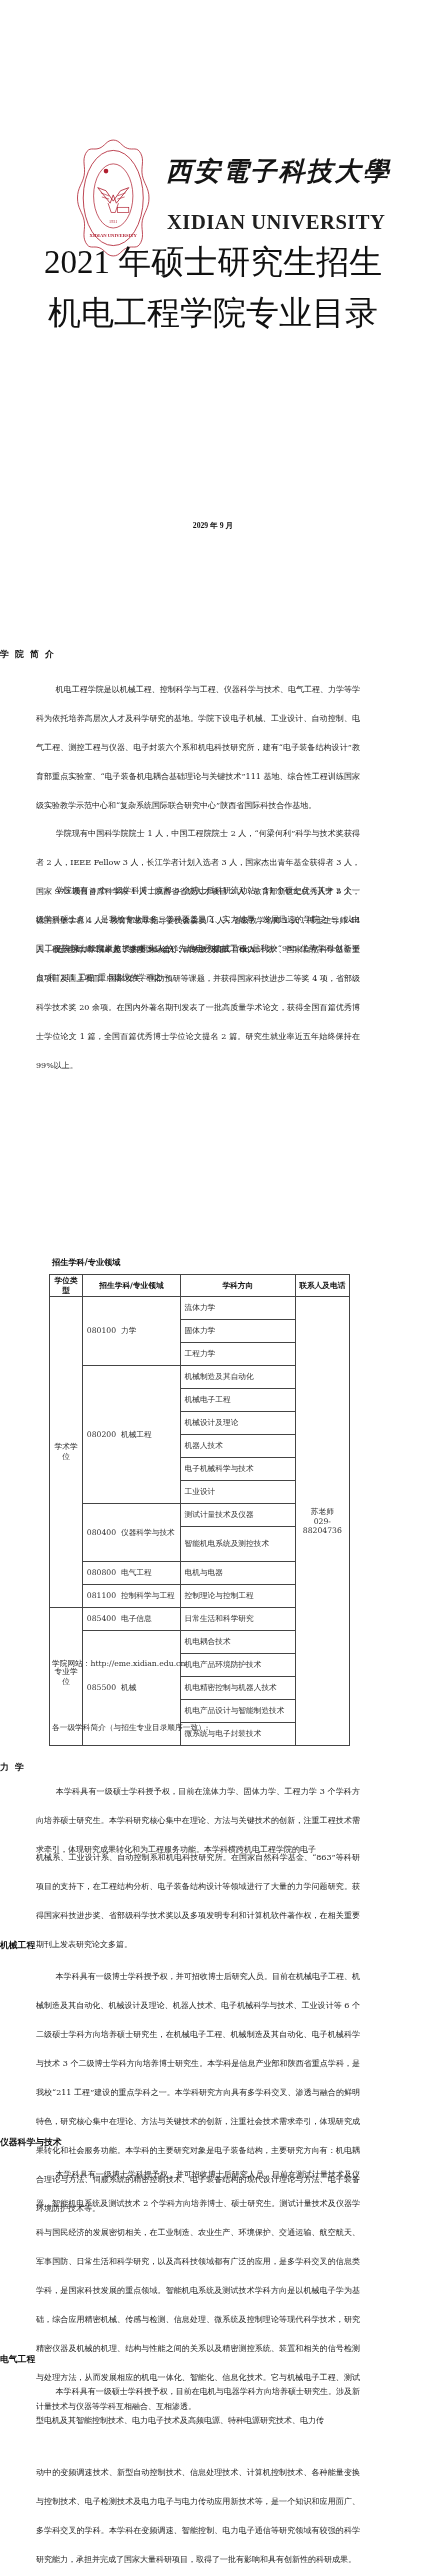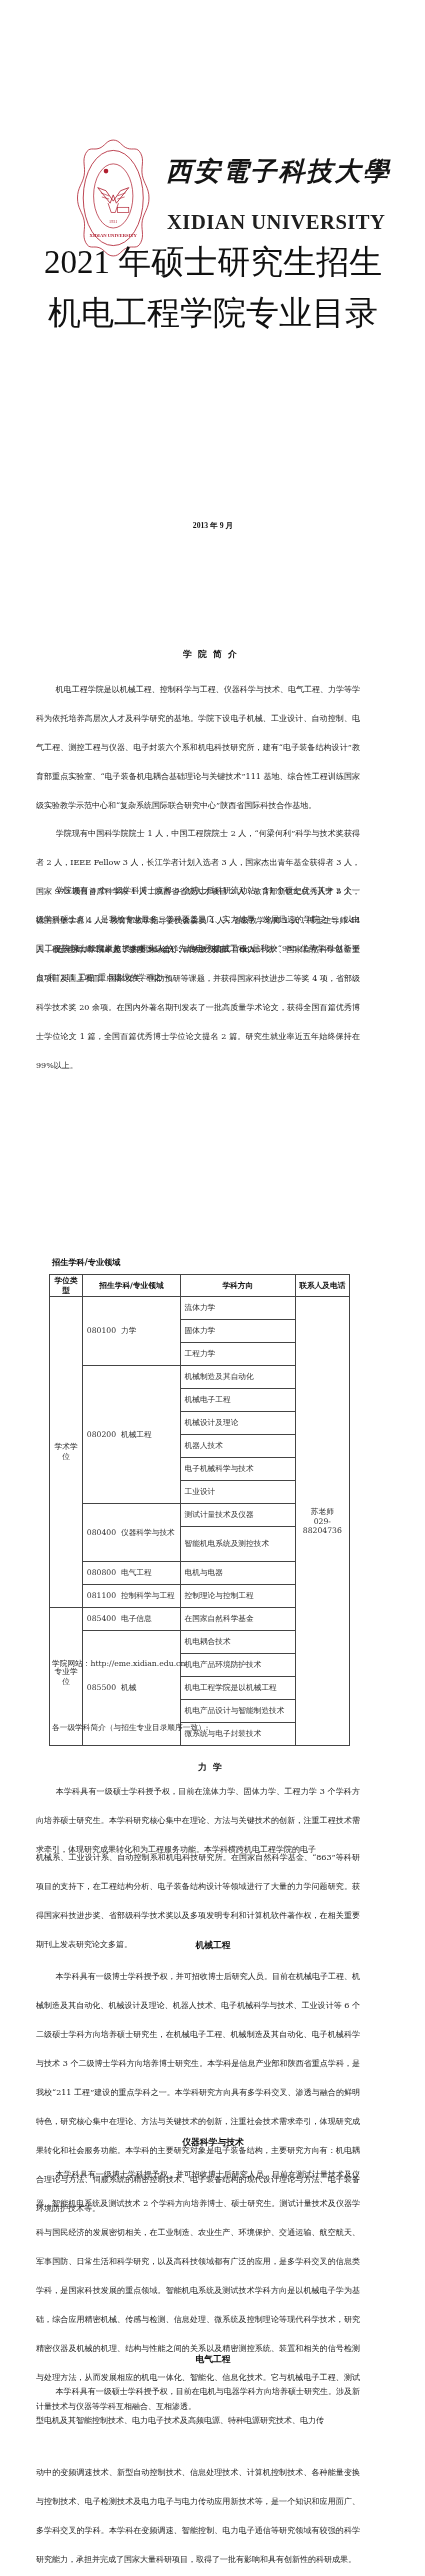--- a/index.html
+++ b/index.html
@@ -35,21 +35,21 @@
     font-size: 33px; line-height: 41px; color: #111;
   }
   .cover-date {
     left: 0; width: 426px; top: 521px; text-align: center;
     font-family: "Liberation Serif", serif;
     font-size: 7.7px; font-weight: bold;
   }
 
   
   .section-title {
-    left: 0; width: 426px; text-align: center;
+    left: 0; width: 426px; text-align: left;
     font-family: "DejaVu Sans", sans-serif;
     font-weight: bold; font-size: 8.8px;
   }
   .section-title.spaced { letter-spacing: 6.2px; }
   .para {
     left: 36px; width: 324px;
     font-family: "DejaVu Serif", "Liberation Serif", serif;
     font-size: 8px; line-height: 29px;
     text-align: justify; color: #222;
   }
@@ -100,21 +100,21 @@
       <text x="0" y="48" font-size="8" fill="#b01e2f" text-anchor="middle" font-family="Liberation Serif, serif">1931</text>
       <text x="0" y="76" font-size="9" fill="#b01e2f" text-anchor="middle" font-family="Liberation Serif, serif" font-weight="bold">XIDIAN UNIVERSITY</text>
     </g>
   </svg>
   <div class="logo-cn">西安電子科技大學</div>
   <div class="logo-en">XIDIAN UNIVERSITY</div>
 </div>
 
 <div class="abs cover-title" style="top:222px;margin-top:20px;">2021 年硕士研究生招生</div>
 <div class="abs cover-title" style="top:293px;">机电工程学院专业目录</div>
-<div class="abs cover-date">2013 年 9 月</div>
+<div class="abs cover-date">2029 年 9 月</div>
 
 <div class="abs section-title spaced" style="top:649px;">学院简介</div>
 
 <div class="abs para" style="top:675px;"><span class="indent"></span><span>机电工程学院是以机械工程、控制科学与工程、仪器科学与技术、电气工程、力学等学科为依托培养高层次人才及科学研究的基地。学院下设电子机械、工业设计、自动控制、电气工程、测控工程与仪器、电子封装六个系和机电科技研究所，建有“电子装备结构设计”教育部重点实验室、“电子装备机电耦合基础理论与关键技术”111 基地、综合性工程训练国家级实验教学示范中心和“复杂系统国际联合研究中心”陕西省国际科技合作基地。</span></div>
 <div class="abs para" style="top:819px;"><span class="indent"></span><span>学院现有中国科学院院士 1 人，中国工程院院士 2 人，“何梁何利”科学与技术奖获得者 2 人，IEEE Fellow 3 人，长江学者计划入选者 3 人，国家杰出青年基金获得者 3 人，国家 973 项目首席科学家 1 人，陕西省省级人才项目 2 人，教育部新世纪优秀人才 5 人，德国洪堡学者 4 人，教育部教学指导委员会委员 4 人，省级教学名师 1 人，博士生导师 44 人，硕士生导师 146 人，教授 30 余人，副教授及高工百余人。</span></div>
 <div class="abs para" style="top:876px;"><span class="indent"></span><span>学院拥有 3 个一级学科博士点和 3 个博士后科研流动站、11 个硕士点（其中 2 个一级学科硕士点），是我校专业最多、学科覆盖最广、实力雄厚、发展迅速的学院之一。以中国工程院院士段宝岩教授为带头人的“先进电子机械工程”是我校“985 优势学科创新平台”和“211 工程”重点建设的学科之一。</span></div>
 <div class="abs para" style="top:935px;"><span class="indent"></span><span>近年来，学院承担了多项国际合作、“973”项目、“863 计划”、国家自然科学基金重点项目及面上项目、国家攻关、国防预研等课题，并获得国家科技进步二等奖 4 项，省部级科学技术奖 20 余项。在国内外著名期刊发表了一批高质量学术论文，获得全国百篇优秀博士学位论文 1 篇，全国百篇优秀博士学位论文提名 2 篇。研究生就业率近五年始终保持在 99%以上。</span></div>
 
 <div class="abs subhead" style="top:1277px; top:1257px;">招生学科/专业领域</div>
 
@@ -178,31 +178,31 @@
       <td class="dir">电机与电器</td>
     </tr>
     <tr>
       <td class="major"><span>081100</span>&nbsp;&nbsp;<span>控制科学与工程</span></td>
       <td class="dir">控制理论与控制工程</td>
     </tr>
 
     <tr>
       <td class="degree" rowspan="6">专业学位</td>
       <td class="major"><span>085400</span>&nbsp;&nbsp;<span>电子信息</span></td>
-      <td class="dir">在国家自然科学基金</td>
+      <td class="dir">日常生活和科学研究</td>
     </tr>
     <tr>
       <td class="major" rowspan="5"><span>085500</span>&nbsp;&nbsp;<span>机械</span></td>
       <td class="dir">机电耦合技术</td>
     </tr>
     <tr>
         <td class="dir">机电产品环境防护技术</td>
       </tr>
     <tr>
-        <td class="dir">机电工程学院是以机械工程</td>
+        <td class="dir">机电精密控制与机器人技术</td>
       </tr>
     <tr>
         <td class="dir">机电产品设计与智能制造技术</td>
       </tr>
     <tr>
         <td class="dir">微系统与电子封装技术</td>
       </tr>
   </tbody>
 </table>
 

